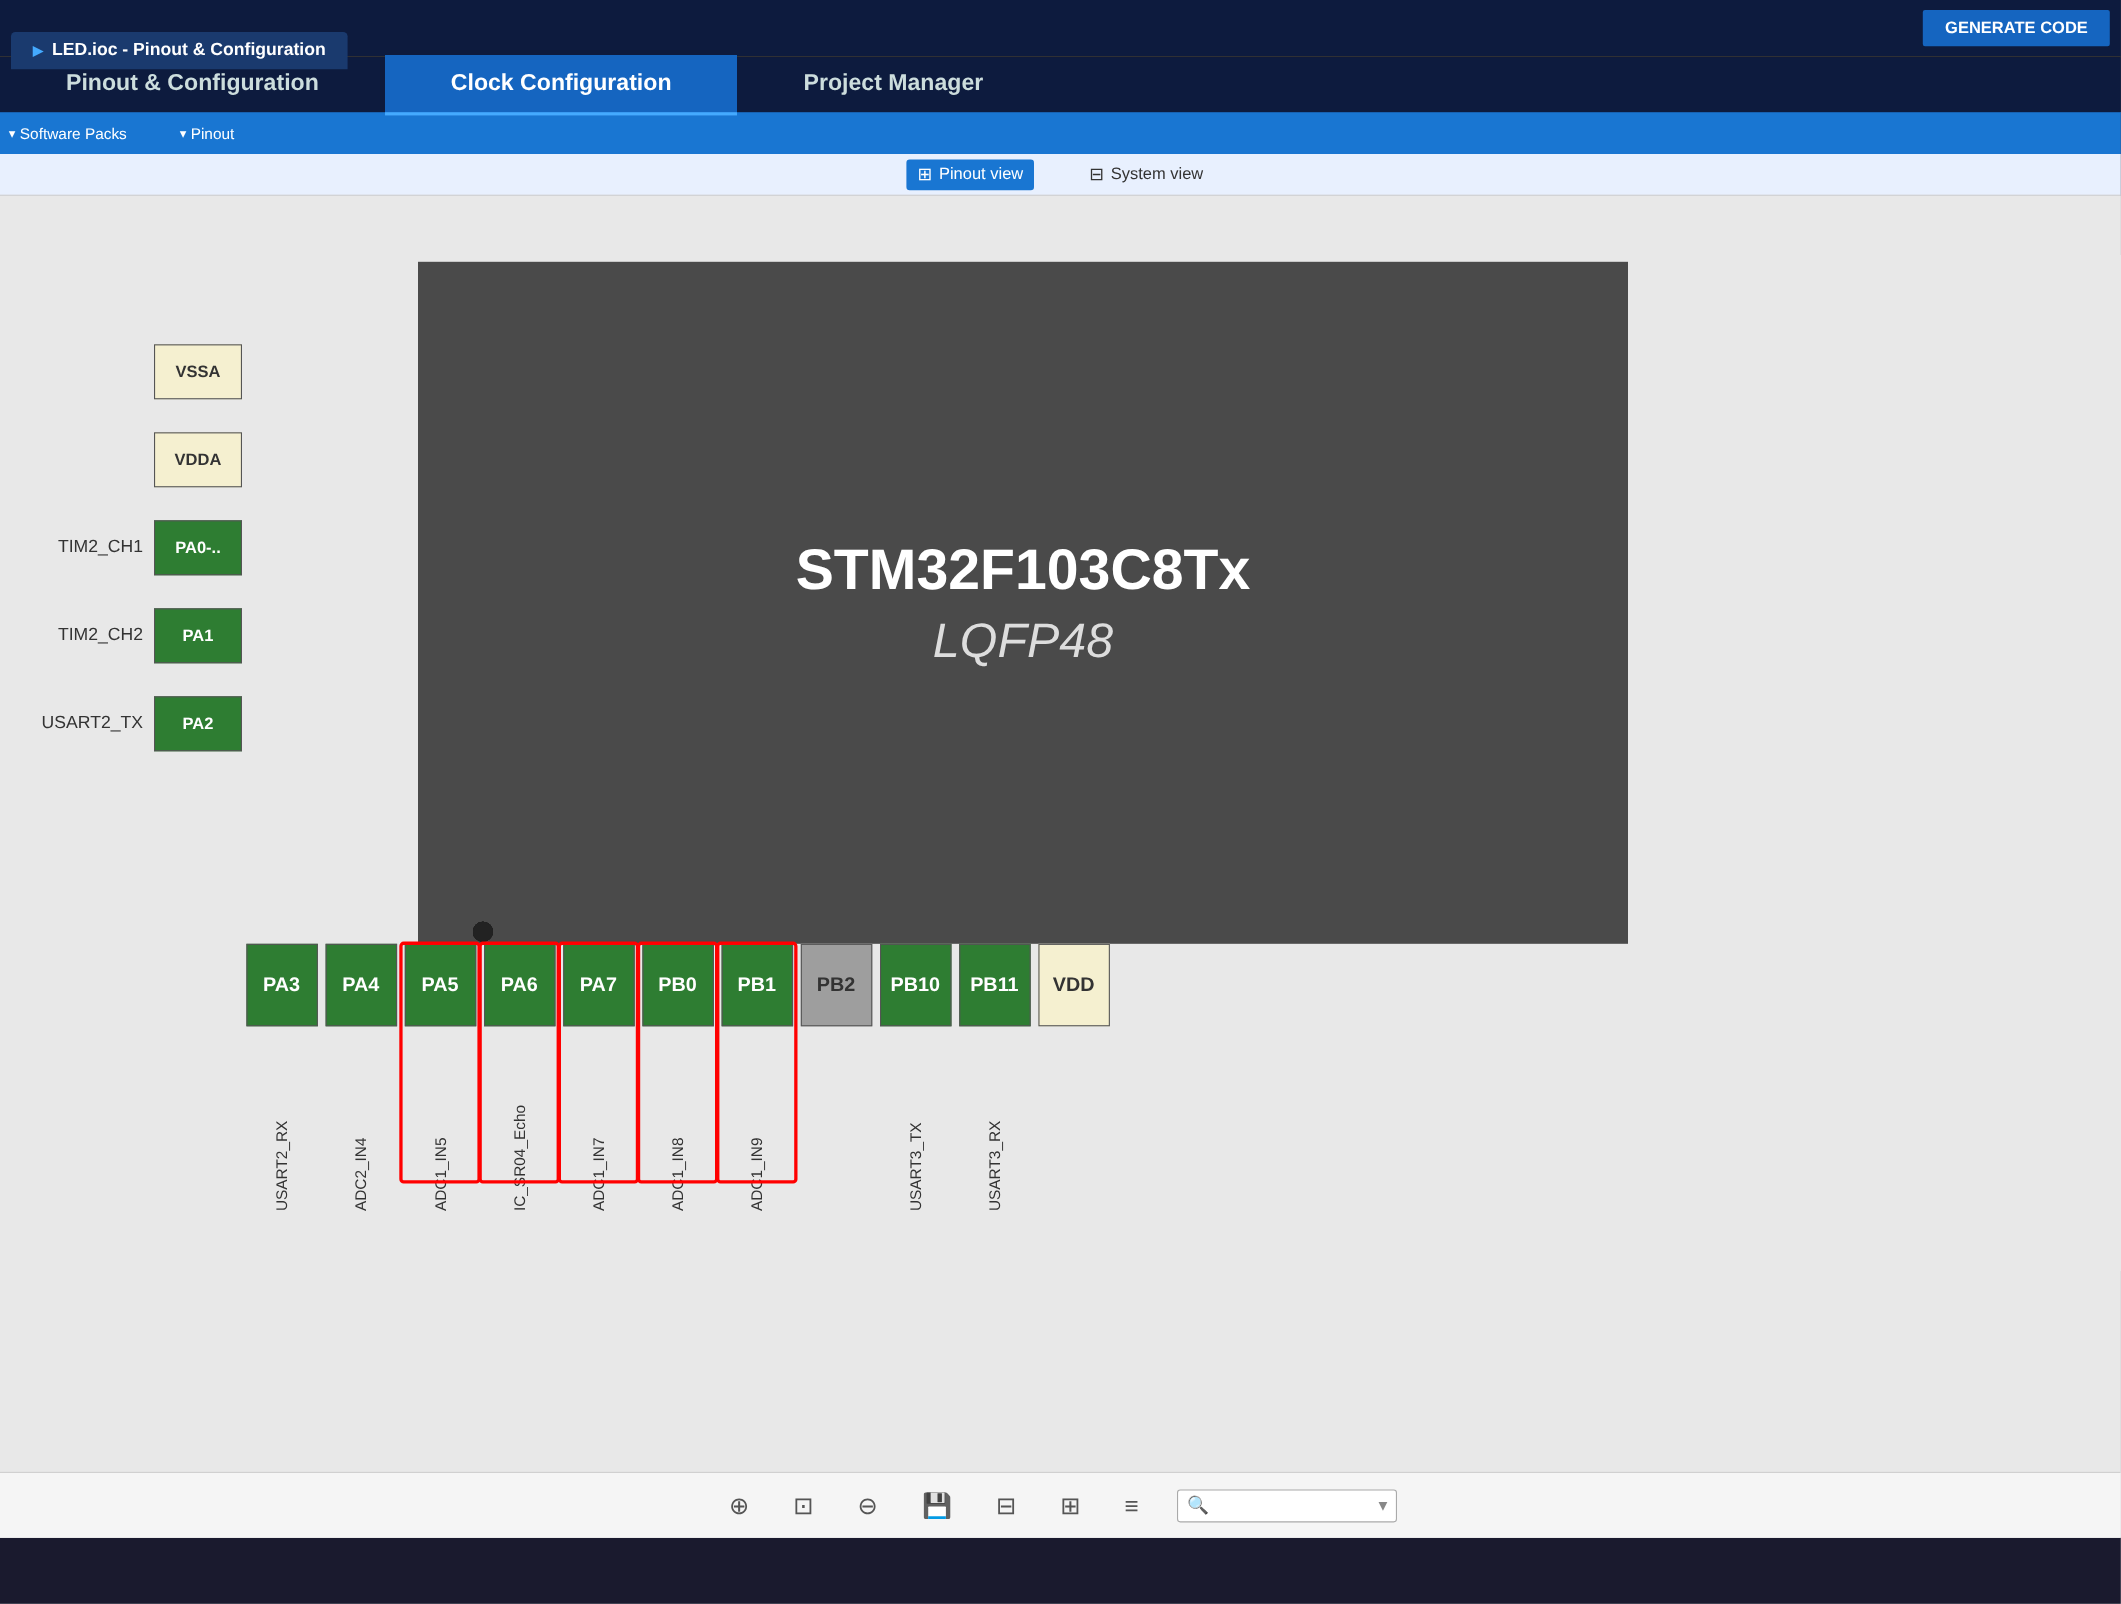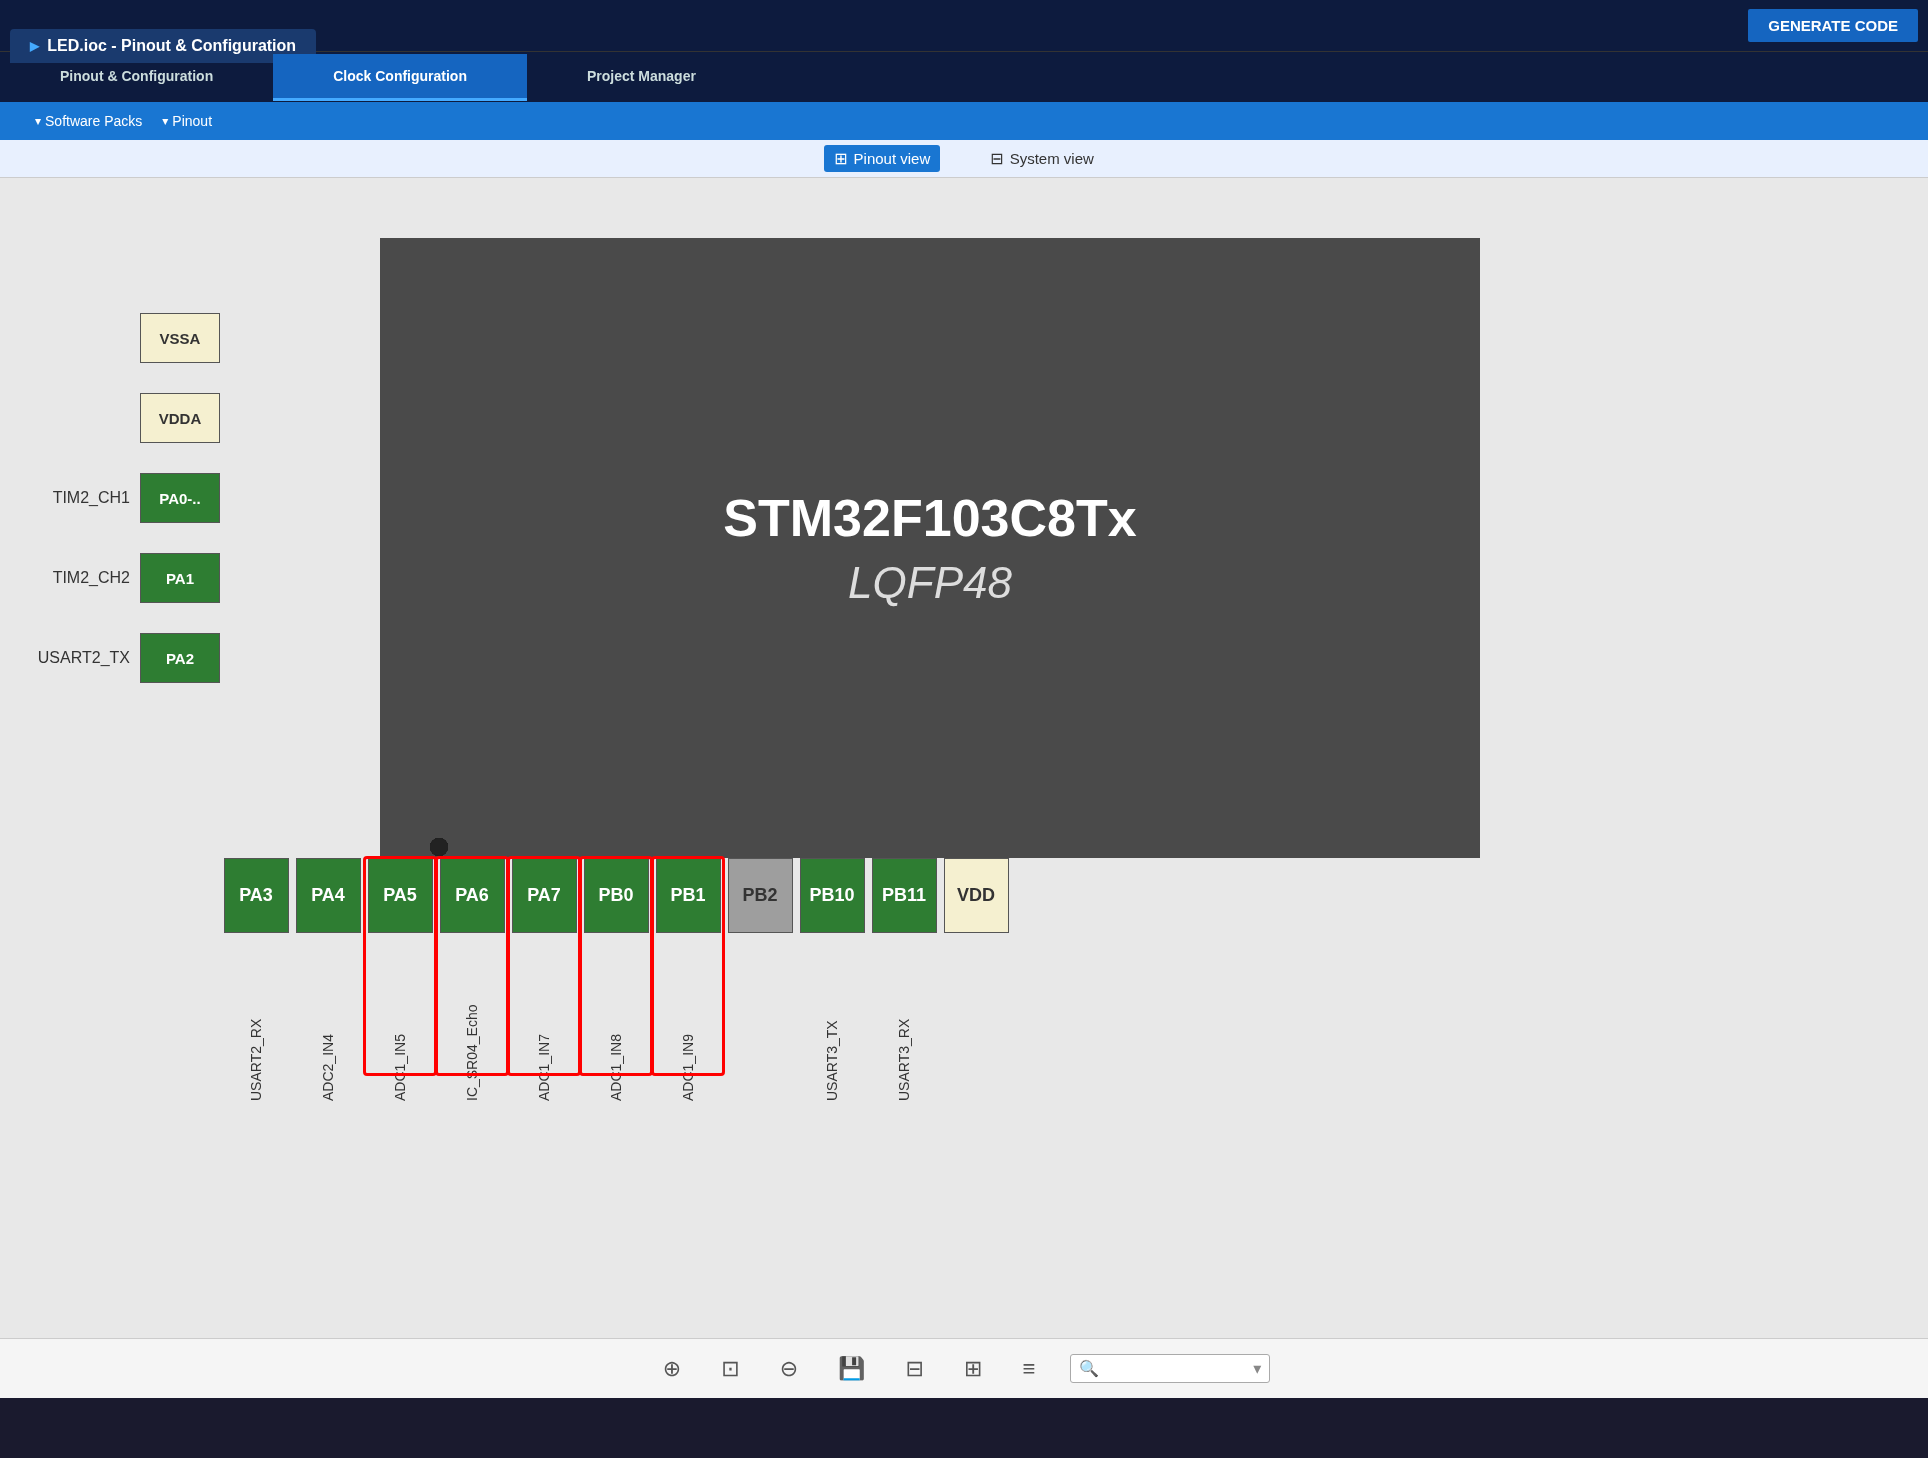--- a/index.html
+++ b/index.html
@@ -46,40 +46,40 @@
     
     .nav-tabs {
       background: #0d1b3e;
       height: 50px;
       display: flex;
       align-items: center;
     }
     .nav-tab {
       color: #cdd;
       padding: 14px 60px;
-      font-size: 14px;
+      font-size: 21px;
       font-weight: bold;
       cursor: pointer;
       border-bottom: 3px solid transparent;
       text-align: center;
     }
     .nav-tab.active {
       background: #1565c0;
       color: #fff;
       border-bottom: 3px solid #4af;
     }
 
     
     .toolbar-row {
       background: #1976d2;
       height: 38px;
       display: flex;
       align-items: center;
-      padding: 0 35px;
-      gap: 20px;
+      padding: 0 8px;
+      gap: 48px;
     }
     .toolbar-item {
       color: #fff;
       font-size: 14px;
       cursor: pointer;
       display: flex;
       align-items: center;
       gap: 4px;
     }
     .toolbar-item::before {

